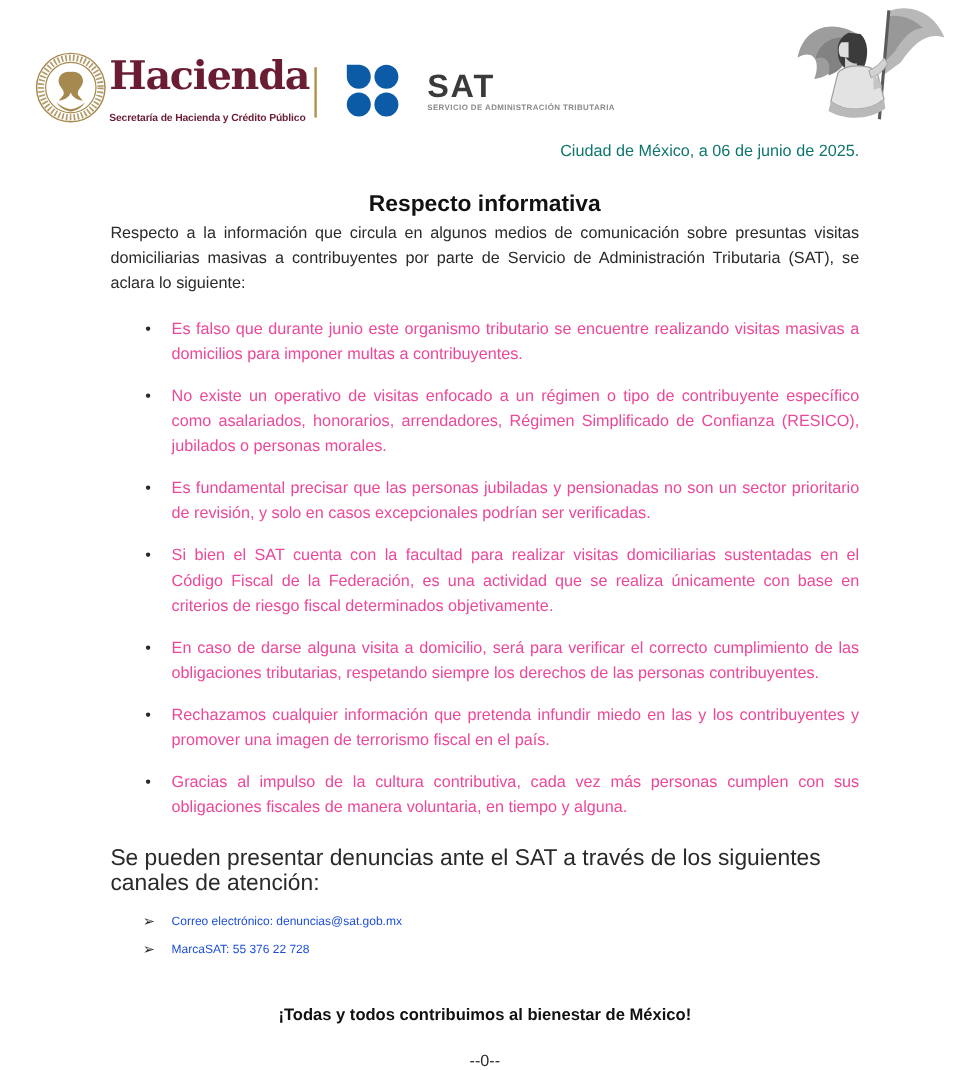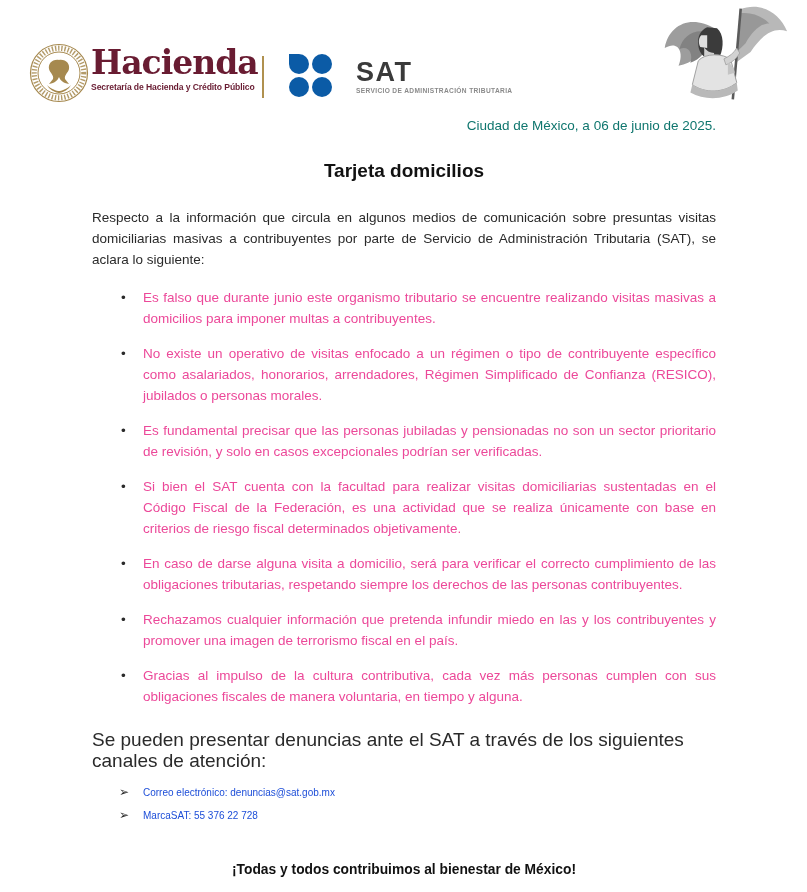--- a/index.html
+++ b/index.html
@@ -16,21 +16,21 @@
   
   .header { position:absolute; top:0; left:0; width:807px; height:112px; }
   .seal { position:absolute; left:29px; top:43px; width:60px; height:60px; }
   .hacienda-block { position:absolute; left:91px; top:46px; width:175px; }
   .hacienda-wordmark {
     font-family:"DejaVu Serif","Liberation Serif",serif;
     font-weight:bold; font-size:33px; line-height:33px;
     letter-spacing:-1px; color:#691c32;
   }
   .hacienda-subtitle {
-    display:block; margin-top:3px;
+    display:block; margin-top:14px;
     font-size:8.6px; font-weight:bold; letter-spacing:-0.1px;
     color:#691c32; white-space:nowrap;
   }
   .logo-divider { position:absolute; left:262px; top:56px; width:2px; height:42px; background:#b0914f; }
   .sat-block { position:absolute; left:289px; top:54px; display:flex; align-items:flex-start; }
   .sat-dots { width:43px; height:43px; display:grid; grid-template-columns:20px 20px; grid-template-rows:20px 20px; gap:3px; }
   .sat-dot { width:20px; height:20px; background:#0b5ba6; border-radius:50%; }
   .sat-dot.squared { border-radius:0 50% 50% 50%; }
   .sat-text { margin-left:24px; padding-top:6px; }
   .sat-wordmark {
@@ -40,21 +40,21 @@
   .sat-subtitle {
     display:block; margin-top:3px; font-size:6.6px; letter-spacing:0.35px;
     color:#8a8a8a; font-weight:bold; white-space:nowrap;
   }
   .flag-art { position:absolute; right:14px; top:3px; width:148px; height:100px; }
 
   
   .content { position:absolute; top:0; left:0; width:807px; padding:118px 91px 0 92px; }
   .date-line { text-align:right; font-size:13.5px; line-height:16px; color:#0f766e; }
   .page-title { text-align:center; font-size:19px; line-height:24px; font-weight:bold; color:#111; margin-top:25px; }
-  .intro { margin-top:24px; font-size:13.5px; line-height:21px; text-align:justify; color:#2a2a2a; }
+  .intro { font-size:13.5px; line-height:21px; text-align:justify; color:#2a2a2a; }
 
   ul.bullets { list-style:none; margin-top:17px; }
   ul.bullets li { display:flex; margin-bottom:14px; }
   ul.bullets li:last-child { margin-bottom:0; }
   .bullet-marker { flex:0 0 51px; padding-left:29px; font-size:13.5px; line-height:21px; color:#2a2a2a; }
   .bullet-text { flex:1; font-size:13.5px; line-height:21px; text-align:justify; color:#ec4899; }
 
   .channels-intro { margin-top:22px; font-size:19px; line-height:21px; color:#2a2a2a; }
   ul.channels { list-style:none; margin-top:10px; }
   ul.channels li { display:flex; }
@@ -112,21 +112,21 @@
       <path d="M80 56 C86 53 90 50 93 45 L96 50 C92 57 87 60 82 62 Z" fill="#d2d2d2" stroke="#9f9f9f" stroke-width="0.8"></path>
       <path d="M48 82 C60 91 80 91 93 80 L94 88 C80 98 60 98 46 90 Z" fill="#b9b9b9"></path>
       <path d="M84 60 C88 62 91 66 91 70 L84 72 Z" fill="#c4c4c4"></path>
     </svg>
   </div>
 
   <div class="content">
 
     <p class="date-line">Ciudad de México, a 06 de junio de 2025.</p>
 
-    <h1 class="page-title">Tarjeta domicilios</h1>
+    <h1 class="page-title">Respecto informativa</h1>
 
     <p class="intro">Respecto a la información que circula en algunos medios de comunicación sobre presuntas visitas domiciliarias masivas a contribuyentes por parte de Servicio de Administración Tributaria (SAT), se aclara lo siguiente:</p>
 
     <ul class="bullets">
 
         <li>
           <span class="bullet-marker">•</span>
           <span class="bullet-text">Es falso que durante junio este organismo tributario se encuentre realizando visitas masivas a domicilios para imponer multas a contribuyentes.</span>
         </li>
 

